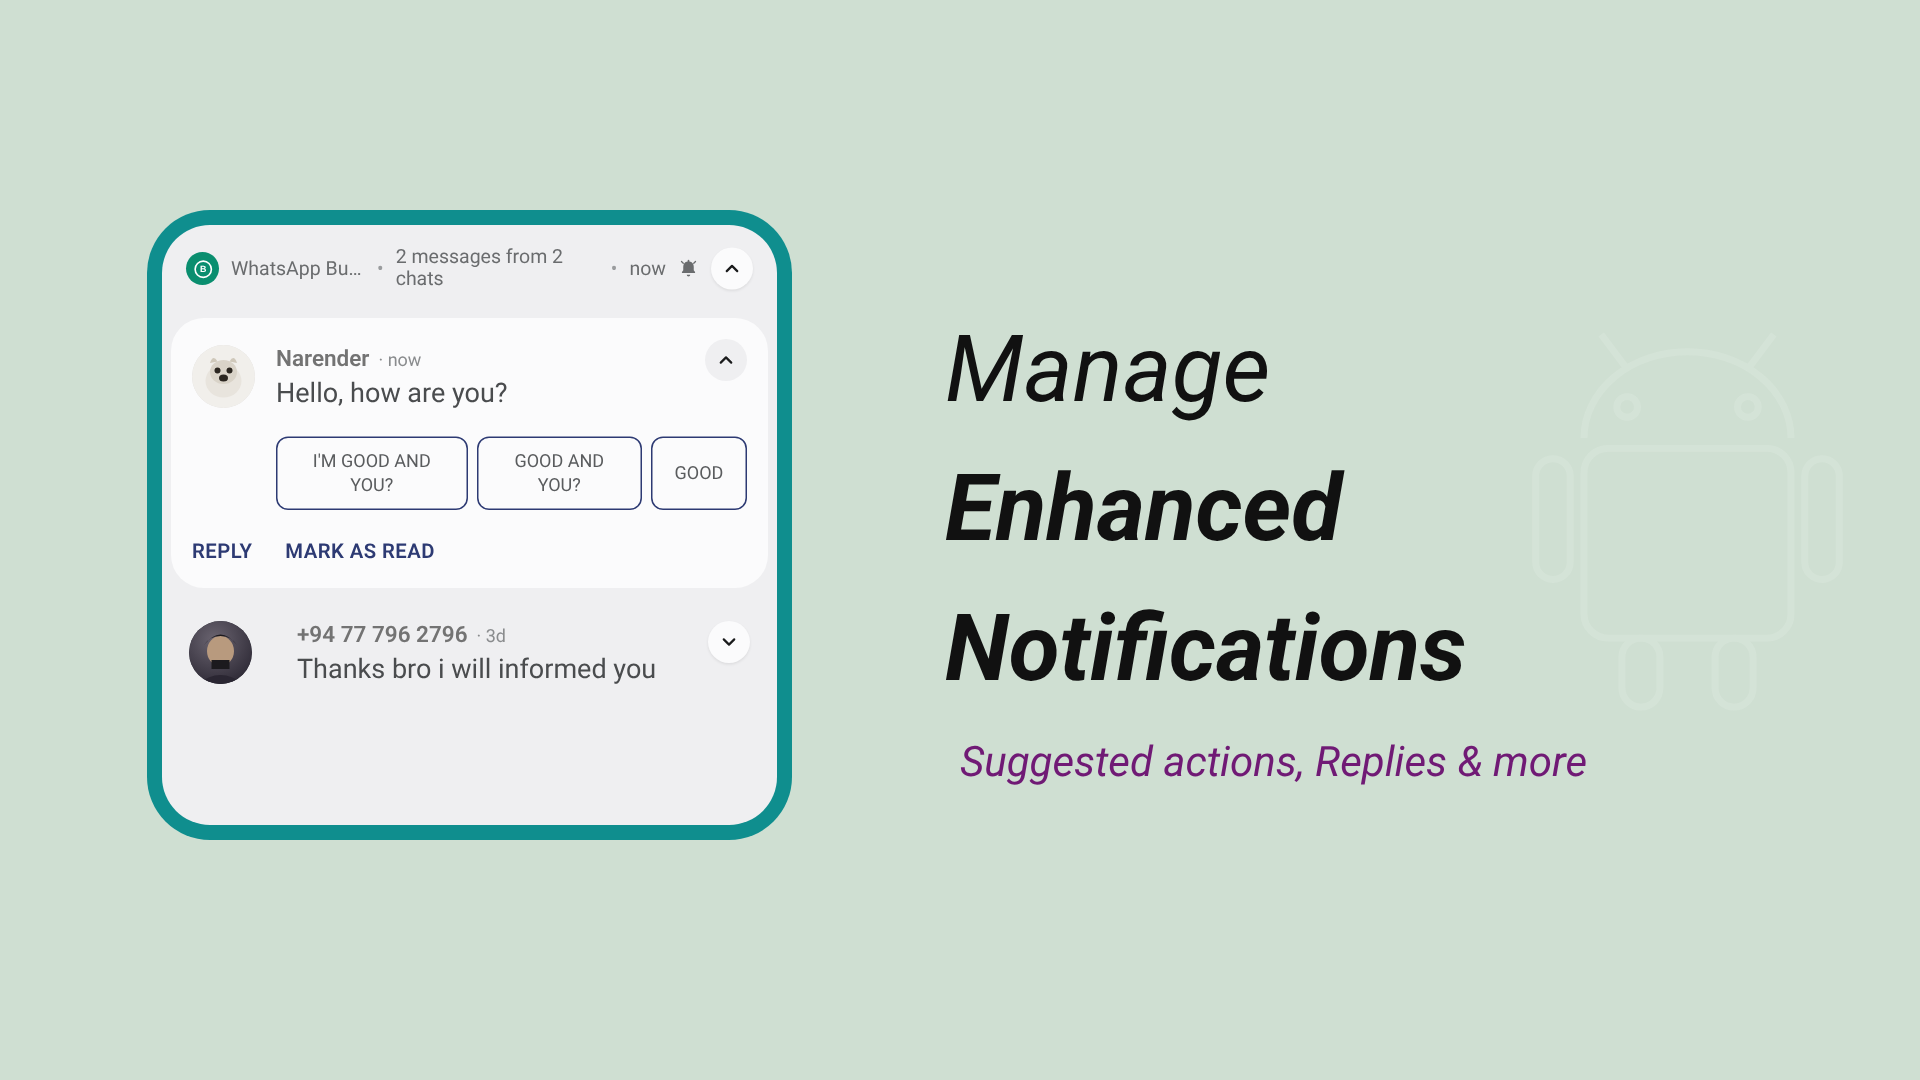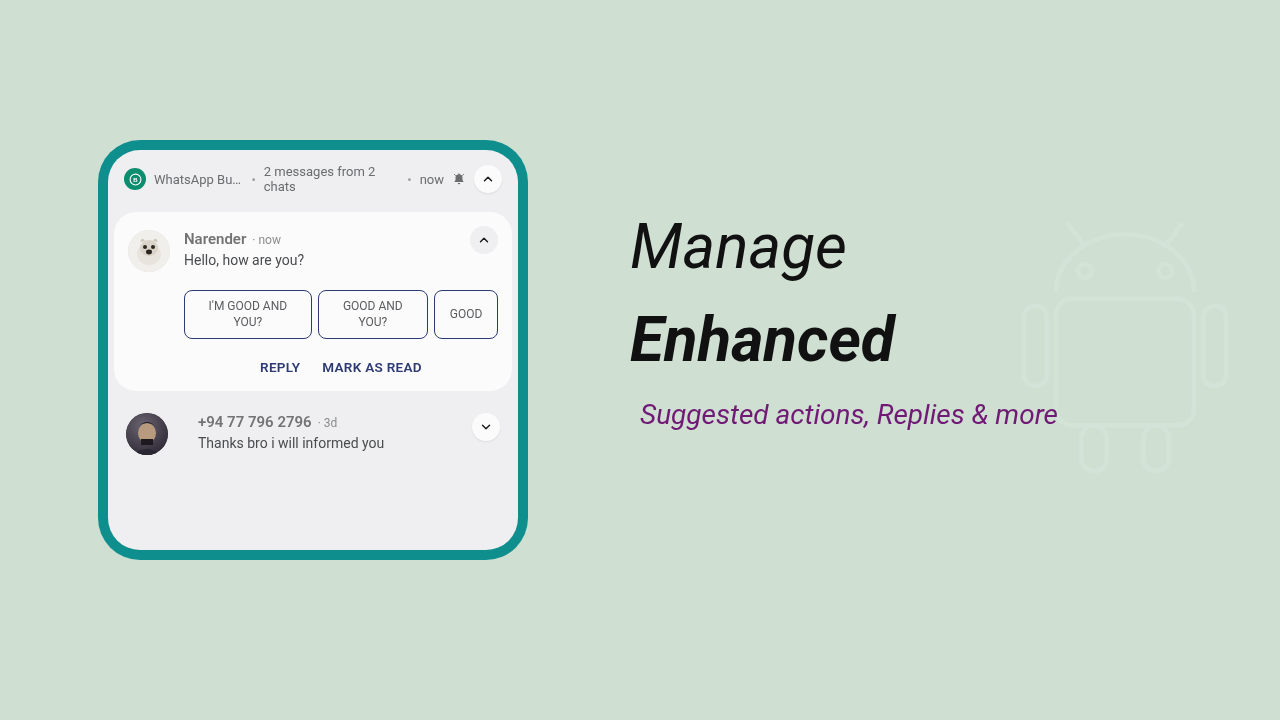--- a/index.html
+++ b/index.html
@@ -149,21 +149,21 @@
   }
   .sender-time {
     font-size: 12px;
     color: #8a8c8e;
   }
   .sender-time::before {
     content: "· ";
   }
   .msg-text {
     margin-top: 4px;
-    font-size: 14px;
+    font-size: 18px;
     color: #4a4c4e;
   }
   .chips {
     display: flex;
     gap: 6px;
     margin-top: 18px;
     margin-left: 56px;
   }
   .chip {
     border: 1.5px solid #2d3a73;
@@ -176,22 +176,20 @@
     line-height: 1.3;
     min-width: 64px;
     display: flex;
     align-items: center;
     justify-content: center;
   }
   .actions {
     display: flex;
     gap: 22px;
     margin-top: 20px;
-    margin-left: 56px;
-    justify-content: center;
   }
   .action {
     color: #2d3a73;
     font-weight: 600;
     font-size: 13.5px;
     letter-spacing: 0.3px;
   }
   .thread2 {
     display: flex;
     gap: 30px;
@@ -233,20 +231,21 @@
     <rect x="168" y="92" width="20" height="70" rx="10"></rect>
     <rect x="62" y="196" width="22" height="40" rx="11"></rect>
     <rect x="116" y="196" width="22" height="40" rx="11"></rect>
   </svg>
 </div>
 
 <div class="headline">
   <h1>
     <span>Manage</span><br>
     <span class="bold">Enhanced</span><br>
+    <span class="bold">Notifications</span>
   </h1>
   <p>Suggested actions, Replies &amp; more</p>
 </div>
 
 <div class="phone-card">
   <div class="panel">
 
     <div class="notif-header">
       <div class="app-icon">
         <svg viewBox="0 0 24 24" width="13" height="13">

